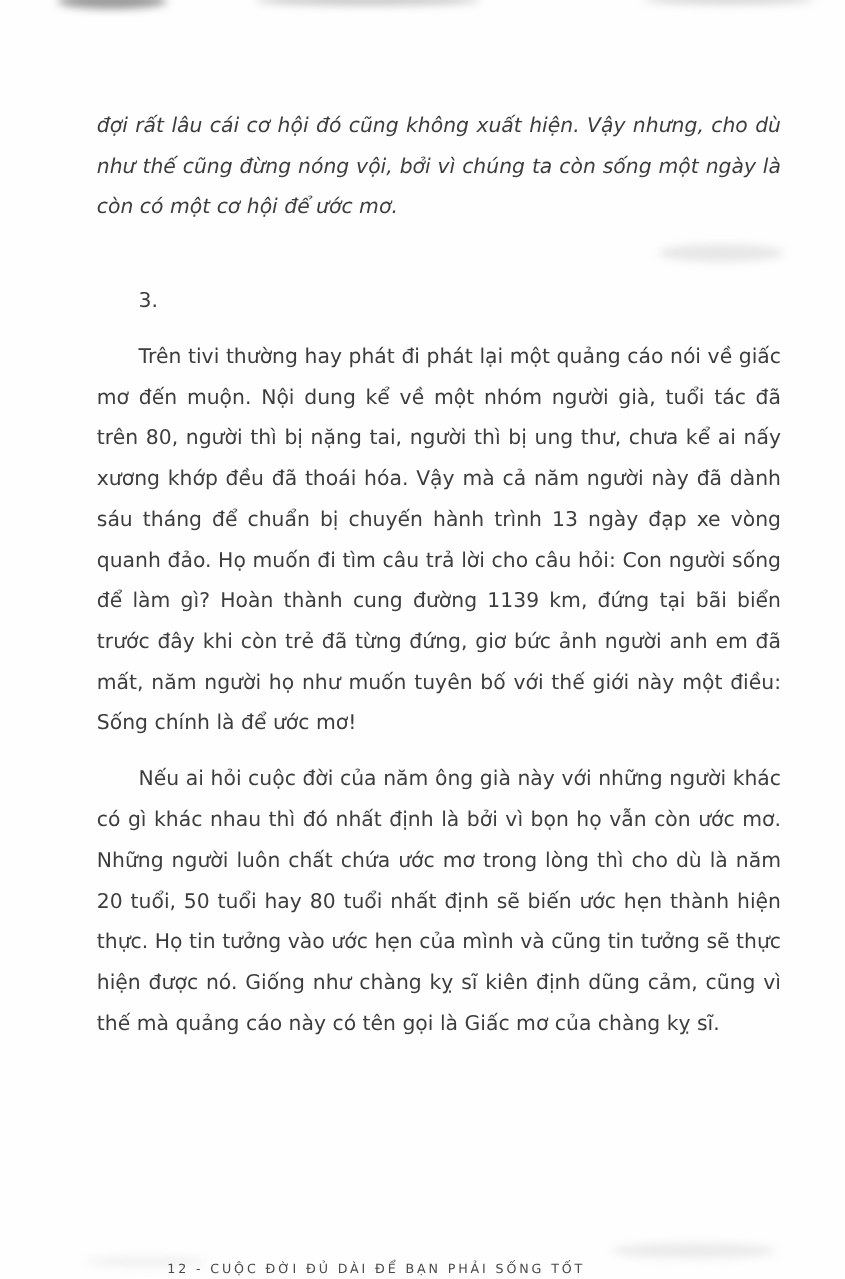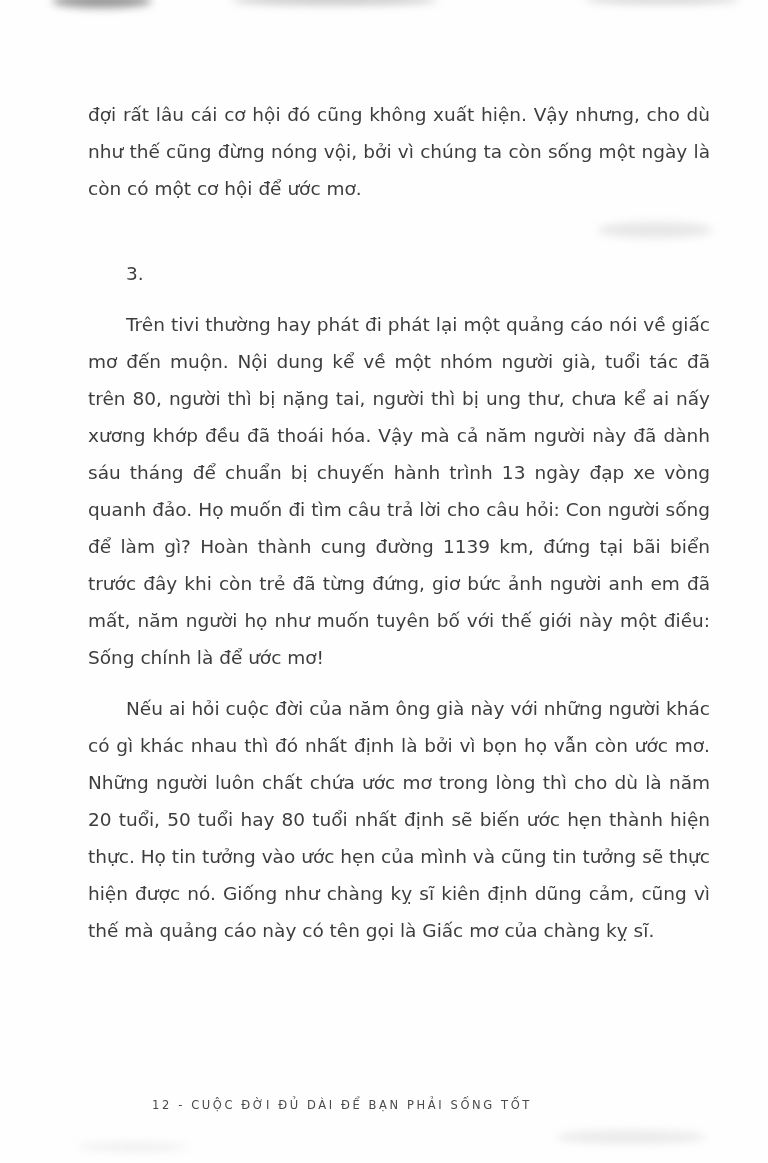--- a/index.html
+++ b/index.html
@@ -30,30 +30,31 @@
     font-size: 18.5px;
     line-height: 37px;
     text-align: justify;
   }
   .para {
     margin: 0 0 14px 0;
     text-indent: 38px;
   }
   .para.no-indent {
     text-indent: 0;
+    font-style: italic;
   }
   .section-number {
     margin: 48px 0 14px 0;
     text-indent: 38px;
     color: #3d3d3d;
   }
   .italic { }
   .footer {
     position: absolute;
-    top: 1098px;
+    top: 1146px;
     left: 0;
     width: 684px;
     text-align: center;
     font-size: 11.5px;
     letter-spacing: 2.6px;
     color: #4a4a4a;
     white-space: nowrap;
   }
   .footer span { display: inline; }
   .smudge {

